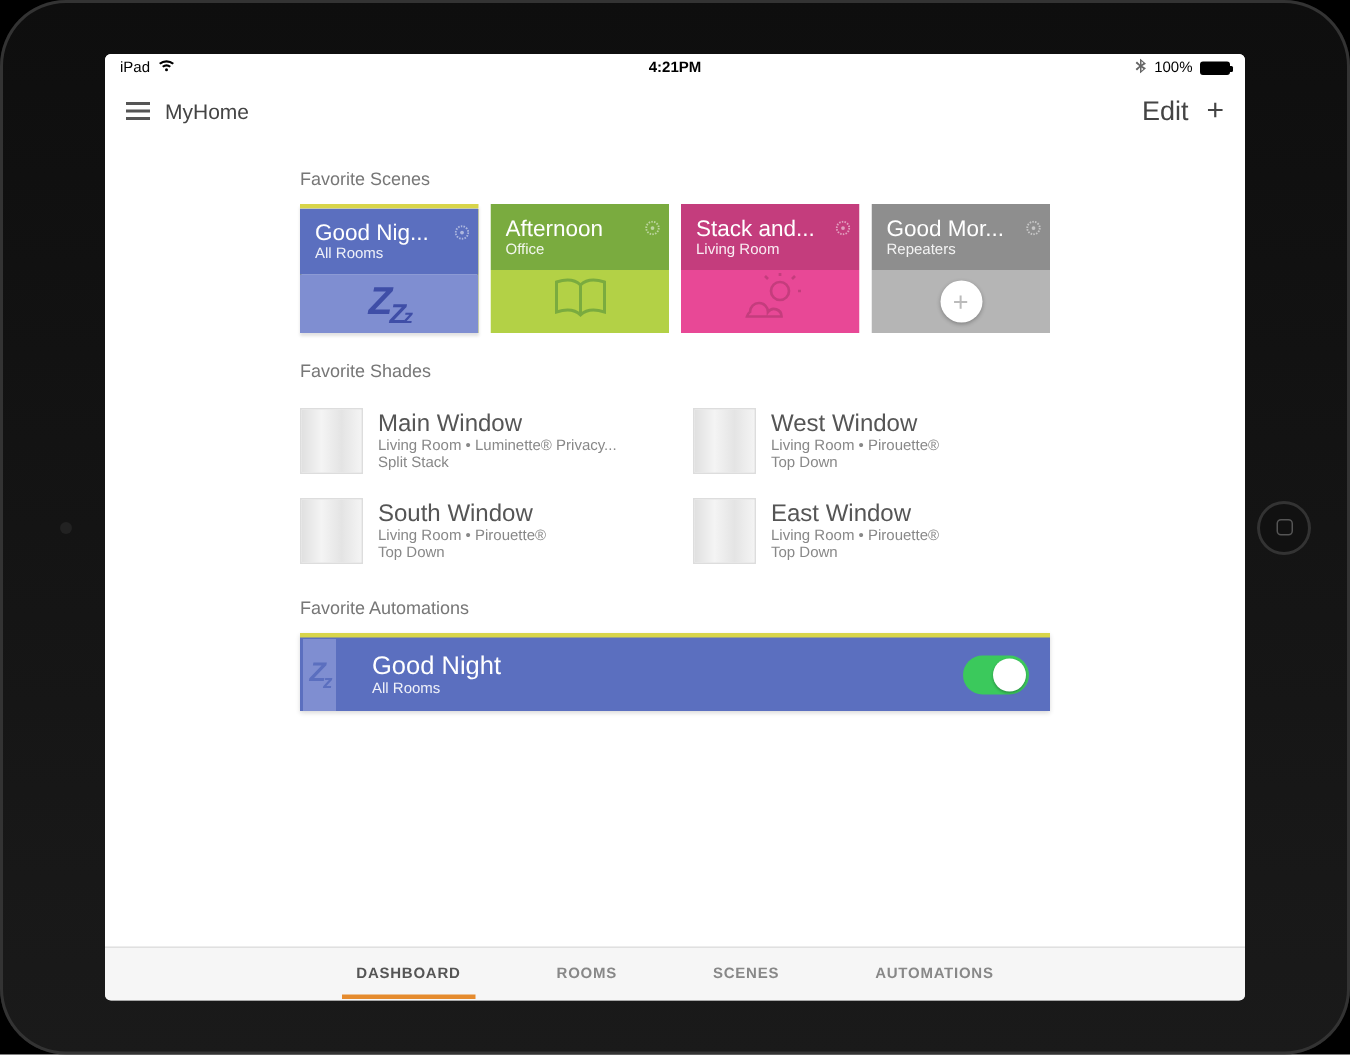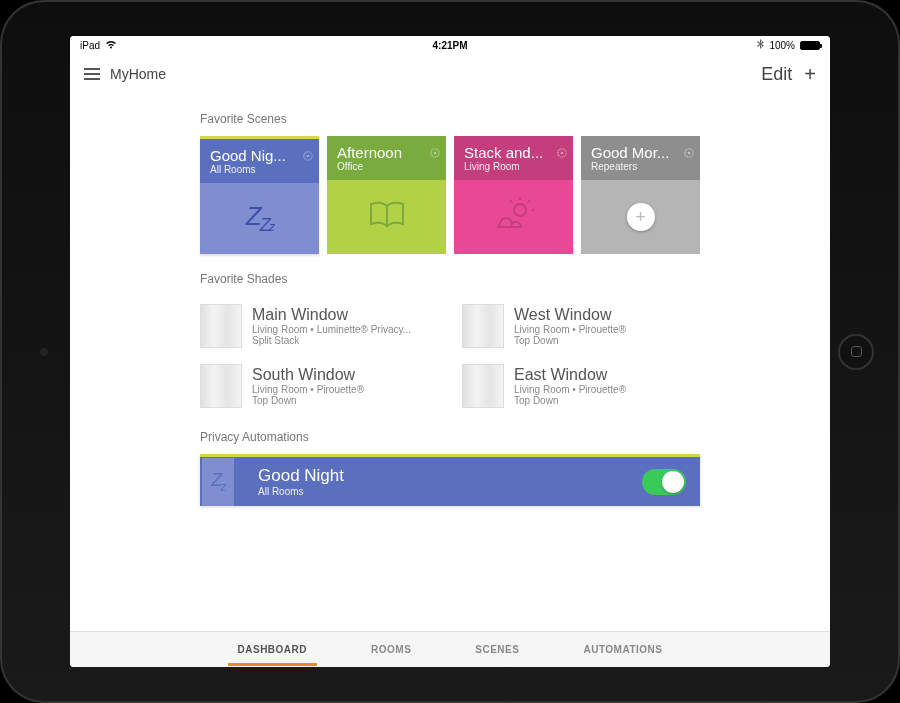--- a/index.html
+++ b/index.html
@@ -17,53 +17,53 @@
   .hamburger{display:flex;flex-direction:column;gap:3px;}
   .hamburger span{width:16px;height:2px;background:#555;}
   .appbar-title{font-size:14px;color:#444;}
   .appbar-right{display:flex;align-items:center;gap:12px;}
   .edit-txt{font-size:18px;color:#444;}
   .plus{font-size:20px;color:#444;font-weight:300;line-height:1;}
   .content{flex:1; overflow:auto; padding: 0 8px 0 8px;}
   .section{padding: 18px 0 0 0; margin:0 auto; max-width: 500px;}
   .section-title{font-size:12px;color:#777; margin-bottom:10px;}
   .scenes-row{display:flex; gap:8px;}
-  .scene-tile{width:120px;height:118px;position:relative;display:flex;flex-direction:column;overflow:hidden;}
+  .scene-tile{width:120px;height:86px;position:relative;display:flex;flex-direction:column;overflow:hidden;}
   .scene-head{padding:8px 10px 6px 10px; position:relative; min-height:44px;}
   .scene-name{font-size:15px;color:#fff;font-weight:400;white-space:nowrap;overflow:hidden;text-overflow:ellipsis;max-width:90px;}
   .scene-sub{font-size:10px;color:rgba(255,255,255,.9);}
   .scene-gear{position:absolute;top:8px;right:6px;opacity:.5;}
   .scene-body{flex:1;display:flex;align-items:center;justify-content:center;}
   .t-blue .scene-head{background:#5b6fbf;}
   .t-blue .scene-body{background:#7f8ed1;}
   .t-blue {box-shadow: inset 0 0 0 1px #b9bf3f, 0 2px 2px rgba(0,0,0,.12); border-top:3px solid #d8d54a;}
   .t-green .scene-head{background:#7aab3f;}
   .t-green .scene-body{background:#b3d146;}
   .t-pink .scene-head{background:#c43d7d;}
   .t-pink .scene-body{background:#e84896;}
   .t-grey .scene-head{background:#8e8e8e;}
   .t-grey .scene-body{background:#b5b5b5;}
   .shades-grid{display:grid;grid-template-columns:1fr 1fr;gap:8px 24px; padding-top:4px;}
   .shade-item{display:flex;gap:10px;align-items:center; padding:4px 0;}
   .shade-thumb{width:42px;height:44px;background:linear-gradient(90deg,#e0e0e0,#f4f4f4,#e4e4e4,#f4f4f4);border:1px solid #ddd;}
   .shade-title{font-size:16px;color:#555;font-weight:400;}
   .shade-sub{font-size:10px;color:#888;}
   .auto-bar{margin-top:8px;height:52px;background:#5b6fbf;display:flex;align-items:center;position:relative; border-top:3px solid #d8d54a; box-shadow:0 1px 3px rgba(0,0,0,.15);}
-  .auto-thumb{width:32px;height:48px;background:#7f8ed1;display:flex;align-items:center;justify-content:center;margin-left:2px;}
+  .auto-thumb{width:22px;height:48px;background:#7f8ed1;display:flex;align-items:center;justify-content:center;margin-left:2px;}
   .auto-text{padding:0 24px;}
   .auto-title{color:#fff;font-size:17px;}
   .auto-sub{color:rgba(255,255,255,.9);font-size:10px;}
   .toggle{position:absolute;right:14px;width:44px;height:26px;border-radius:13px;background:#3bc95c;display:flex;align-items:center;justify-content:flex-end;padding:2px;}
   .toggle-knob{width:22px;height:22px;border-radius:50%;background:#fff;box-shadow:0 1px 2px rgba(0,0,0,.3);}
   .tabbar{height:36px;background:#f6f6f6;border-top:1px solid #e0e0e0;display:flex;align-items:center;justify-content:center;gap:56px;}
   .tab{font-size:10px;letter-spacing:.5px;color:#888;font-weight:700;padding:10px 4px;position:relative;}
   .tab.active{color:#555;}
   .tab.active::after{content:"";position:absolute;left:-6px;right:-6px;bottom:-1px;height:3px;background:#e58b2e;}
   .gear-svg{width:10px;height:10px;}
-  .zz{font-size:26px;color:#3f4ea7;font-style:italic;font-weight:400;letter-spacing:-2px;}
+  .zz{font-size:26px;color:#3f4ea7;font-style:italic;font-weight:700;letter-spacing:-2px;}
   .circ-add{width:28px;height:28px;border-radius:50%;background:#fff;display:flex;align-items:center;justify-content:center;box-shadow:0 1px 3px rgba(0,0,0,.3);}
   .circ-add span{color:#bbb;font-size:18px;font-weight:300;}
   .battery{width:20px;height:9px;border:1px solid #000;border-radius:2px;position:relative;background:#000;}
   .battery::after{content:"";position:absolute;right:-3px;top:2px;width:2px;height:4px;background:#000;border-radius:0 1px 1px 0;}
 </style>
 </head>
 <body>
 
 <div class="ipad-frame">
   <div class="cam"></div>
@@ -221,21 +221,21 @@
             <div>
               <div class="shade-title">East Window</div>
               <div class="shade-sub">Living Room • Pirouette®</div>
               <div class="shade-sub">Top Down</div>
             </div>
           </div>
         </div>
       </div>
 
       <div class="section" style="padding-bottom:10px">
-        <div class="section-title">Privacy Automations</div>
+        <div class="section-title">Favorite Automations</div>
         <div class="auto-bar">
           <div class="auto-thumb">
               <span class="zz" style="font-size:18px;color:#5b6fbf">Z<sub style="font-size:.7em">z</sub></span>
             </div>
           <div class="auto-text">
             <div class="auto-title">Good Night</div>
             <div class="auto-sub">All Rooms</div>
           </div>
           <div class="toggle">
               <div class="toggle-knob"></div>

